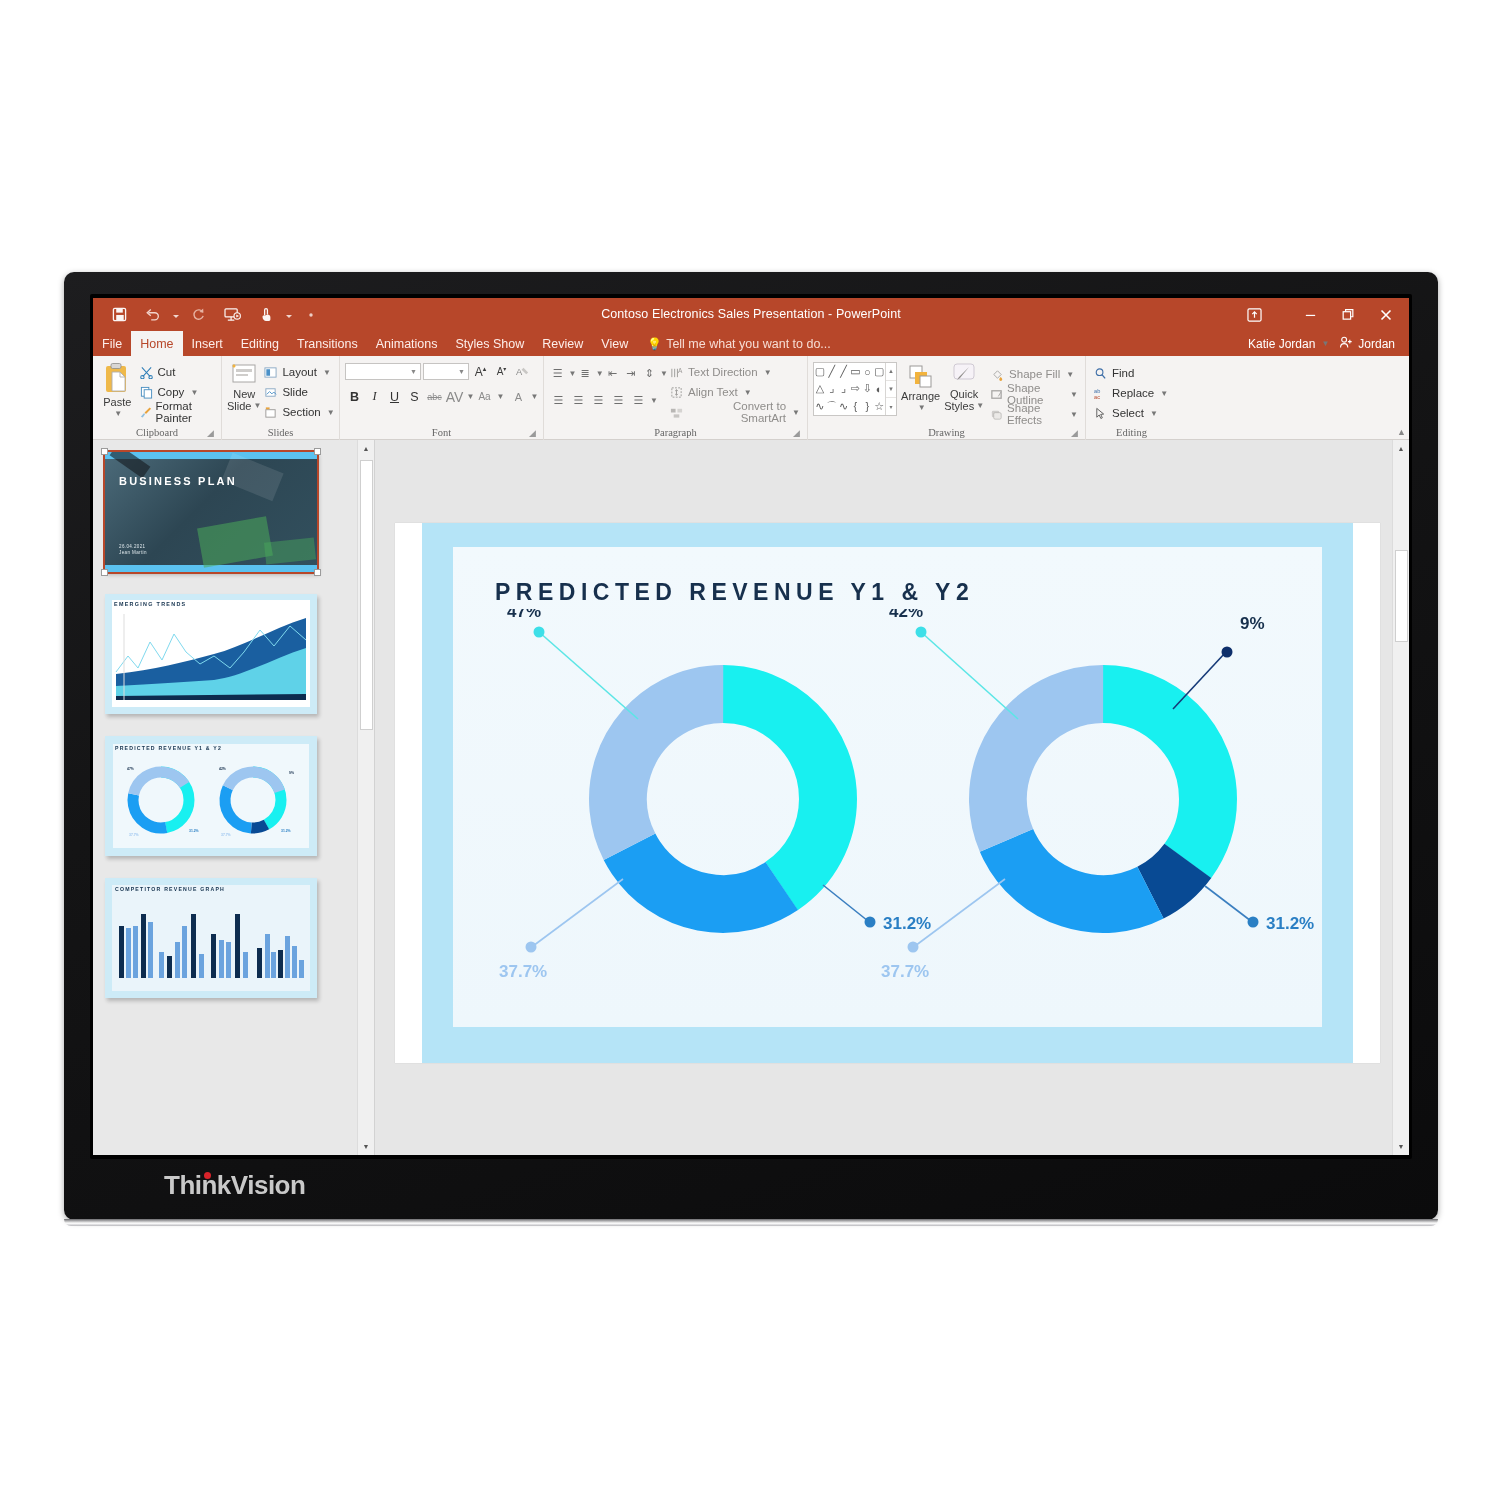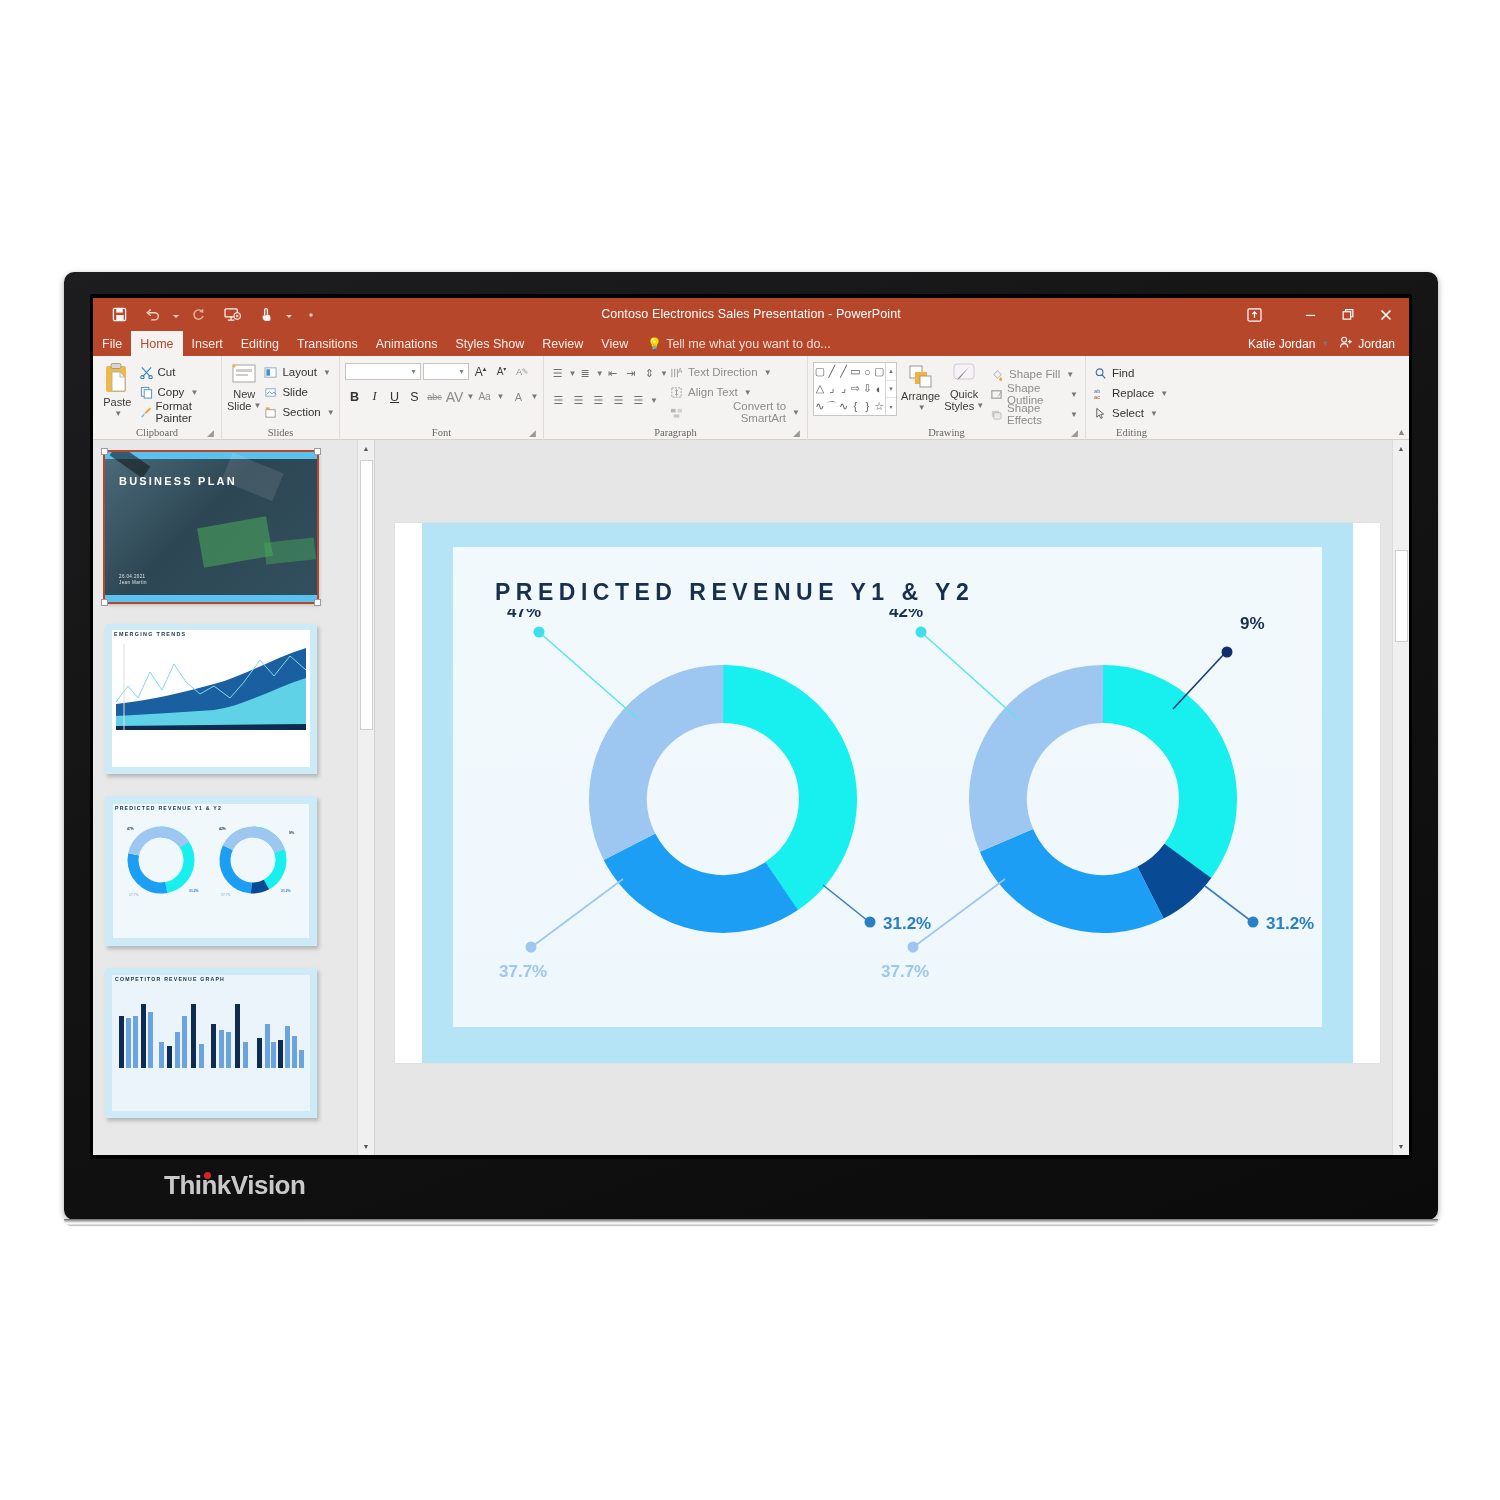--- a/index.html
+++ b/index.html
@@ -132,21 +132,21 @@
   .workarea{
     position:relative; height:715px; background:#e6e6e6; display:flex;
   }
 
   
   .thumbpane{
     position:relative; width:282px; height:715px; background:#e8e8e8;
     border-right:1px solid #d2d2d2; overflow:hidden;
   }
   .thumbs{ position:absolute; left:12px; top:12px; width:240px; }
-  .thumb{ position:relative; width:212px; height:150px; margin-bottom:22px;
+  .thumb{ position:relative; width:212px; height:120px; margin-bottom:22px;
     box-shadow: 2px 3px 4px rgba(0,0,0,.22); background:#fff; }
   .thumb.sel{ outline:2px solid #b7472a; outline-offset:0; }
 
   .thumb-sel-handles i{ position:absolute; width:7px;height:7px;background:#fff;border:1px solid #9b9b9b;}
 
   
   .s1{ background:linear-gradient(135deg,#4c6b7a 0%,#2d4653 45%,#32505e 100%); }
   .s1 .band{ position:absolute; left:0; right:0; height:7px; background:#5bc2f0; }
   .s1 .bandtop{ top:0; } .s1 .bandbot{ bottom:0; }
   .s1 .photo-shape{ position:absolute; background:rgba(255,255,255,.10); }

